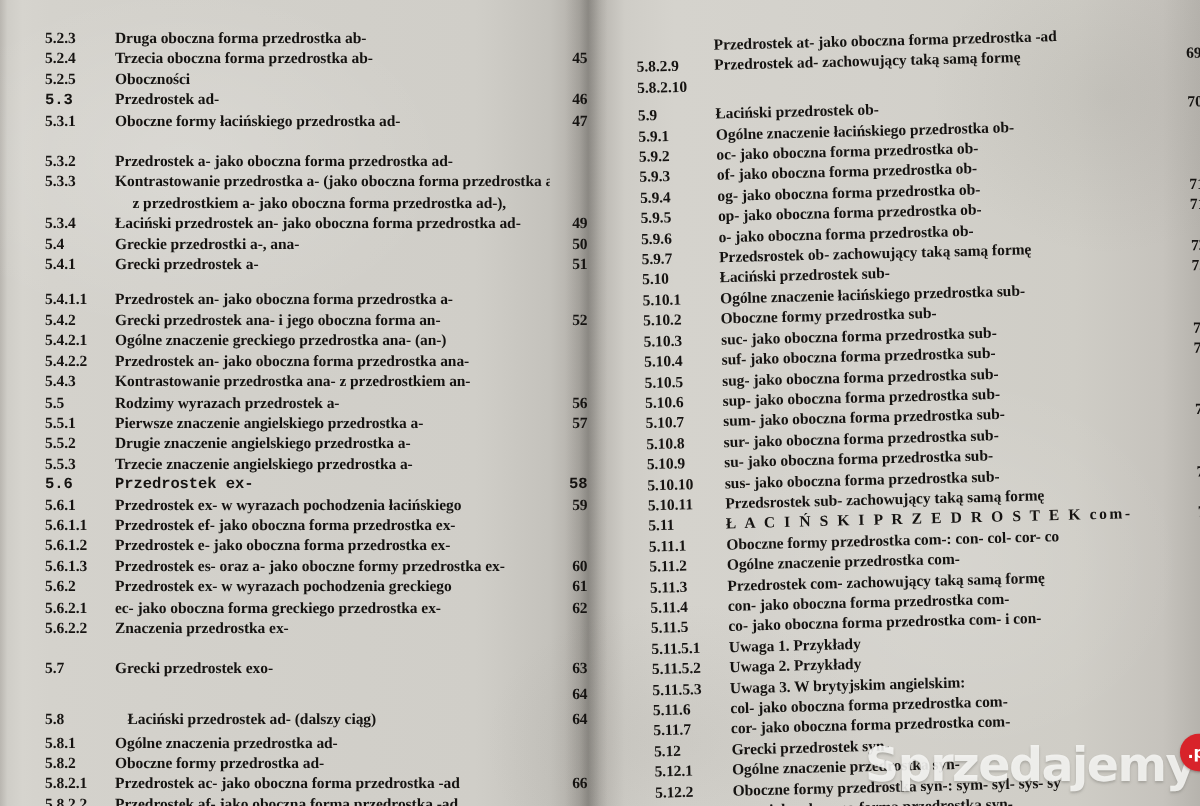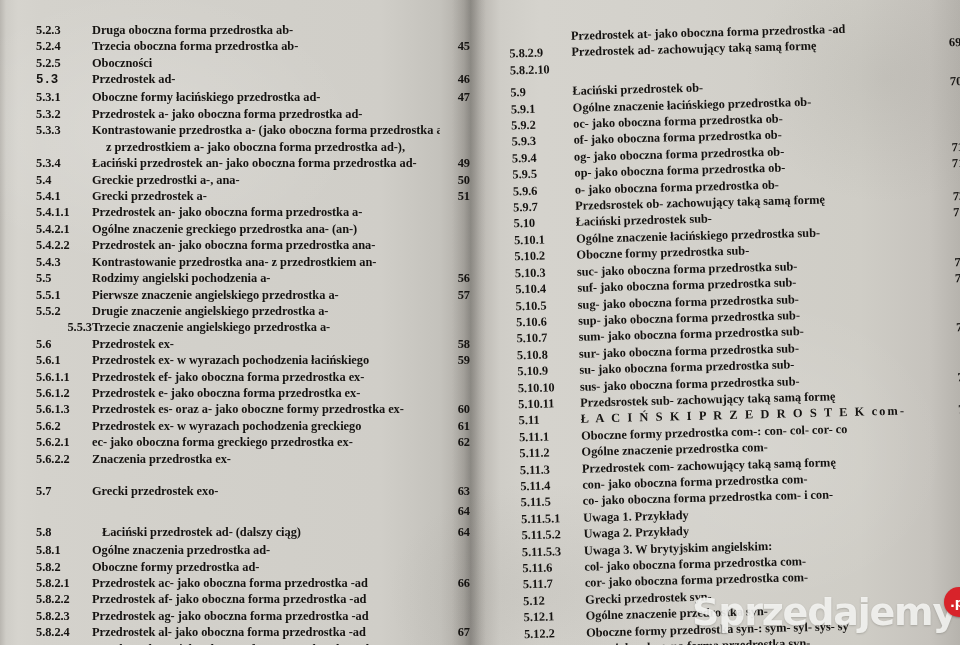--- a/index.html
+++ b/index.html
@@ -179,21 +179,21 @@
         <div class="row" style="margin-top: 0px;">
           <span class="num" style="width: 56px; font-family: Liberation Mono, monospace;">5.3</span>
           <span class="title">Przedrostek ad-</span>
           <span class="page">46</span>
         </div>
         <div class="row" style="margin-top: 0px;">
           <span class="num" style="width: 56px;">5.3.1</span>
           <span class="title">Oboczne formy łacińskiego przedrostka ad-</span>
           <span class="page">47</span>
         </div>
-        <div class="row" style="margin-top: 1px;">
+        <div class="row" style="margin-top: 16px;">
           <span class="num" style="width: 56px;">5.3.2</span>
           <span class="title">Przedrostek a- jako oboczna forma przedrostka ad-</span>
           <span class="page"></span>
         </div>
         <div class="row" style="margin-top: 0px;">
           <span class="num" style="width: 56px;">5.3.3</span>
           <span class="title">Kontrastowanie przedrostka a- (jako oboczna forma przedrostka ab-)</span>
           <span class="page"></span>
         </div>
         <div class="row cont" style="margin-top: 0px;">
@@ -209,61 +209,66 @@
         <div class="row" style="margin-top: 0px;">
           <span class="num" style="width: 56px;">5.4</span>
           <span class="title">Greckie przedrostki a-, ana-</span>
           <span class="page">50</span>
         </div>
         <div class="row" style="margin-top: 0px;">
           <span class="num" style="width: 56px;">5.4.1</span>
           <span class="title">Grecki przedrostek a-</span>
           <span class="page">51</span>
         </div>
-        <div class="row" style="margin-top: 0px;">
+        <div class="row" style="margin-top: 12px;">
           <span class="num" style="width: 56px;">5.4.1.1</span>
           <span class="title">Przedrostek an- jako oboczna forma przedrostka a-</span>
           <span class="page"></span>
         </div>
         <div class="row" style="margin-top: 0px;">
+          <span class="num" style="width: 56px;">5.4.2</span>
+          <span class="title">Grecki przedrostek ana- i jego oboczna forma an-</span>
+          <span class="page">52</span>
+        </div>
+        <div class="row" style="margin-top: 0px;">
           <span class="num" style="width: 56px;">5.4.2.1</span>
           <span class="title">Ogólne znaczenie greckiego przedrostka ana- (an-)</span>
           <span class="page"></span>
         </div>
         <div class="row" style="margin-top: 0px;">
           <span class="num" style="width: 56px;">5.4.2.2</span>
           <span class="title">Przedrostek an- jako oboczna forma przedrostka ana-</span>
           <span class="page"></span>
         </div>
         <div class="row" style="margin-top: 0px;">
           <span class="num" style="width: 56px;">5.4.3</span>
           <span class="title">Kontrastowanie przedrostka ana- z przedrostkiem an-</span>
           <span class="page"></span>
         </div>
         <div class="row" style="margin-top: 0px;">
           <span class="num" style="width: 56px;">5.5</span>
-          <span class="title">Rodzimy angielski pochodzenia a-</span>
+          <span class="title">Rodzimy wyrazach przedrostek a-</span>
           <span class="page">56</span>
         </div>
         <div class="row" style="margin-top: 0px;">
           <span class="num" style="width: 56px;">5.5.1</span>
           <span class="title">Pierwsze znaczenie angielskiego przedrostka a-</span>
           <span class="page">57</span>
         </div>
         <div class="row" style="margin-top: 0px;">
           <span class="num" style="width: 56px;">5.5.2</span>
           <span class="title">Drugie znaczenie angielskiego przedrostka a-</span>
           <span class="page"></span>
         </div>
         <div class="row" style="margin-top: 0px;">
-          <span class="num" style="width: 56px; text-align: right;">5.5.3</span>
+          <span class="num" style="width: 56px;">5.5.3</span>
           <span class="title">Trzecie znaczenie angielskiego przedrostka a-</span>
           <span class="page"></span>
         </div>
-        <div class="row" style="margin-top: 0px;">
+        <div class="row" style="margin-top: 0px; font-family: Liberation Mono, monospace;">
           <span class="num" style="width: 56px;">5.6</span>
           <span class="title">Przedrostek ex-</span>
           <span class="page">58</span>
         </div>
         <div class="row" style="margin-top: 0px;">
           <span class="num" style="width: 56px;">5.6.1</span>
           <span class="title">Przedrostek ex- w wyrazach pochodzenia łacińskiego</span>
           <span class="page">59</span>
         </div>
         <div class="row" style="margin-top: 0px;">

